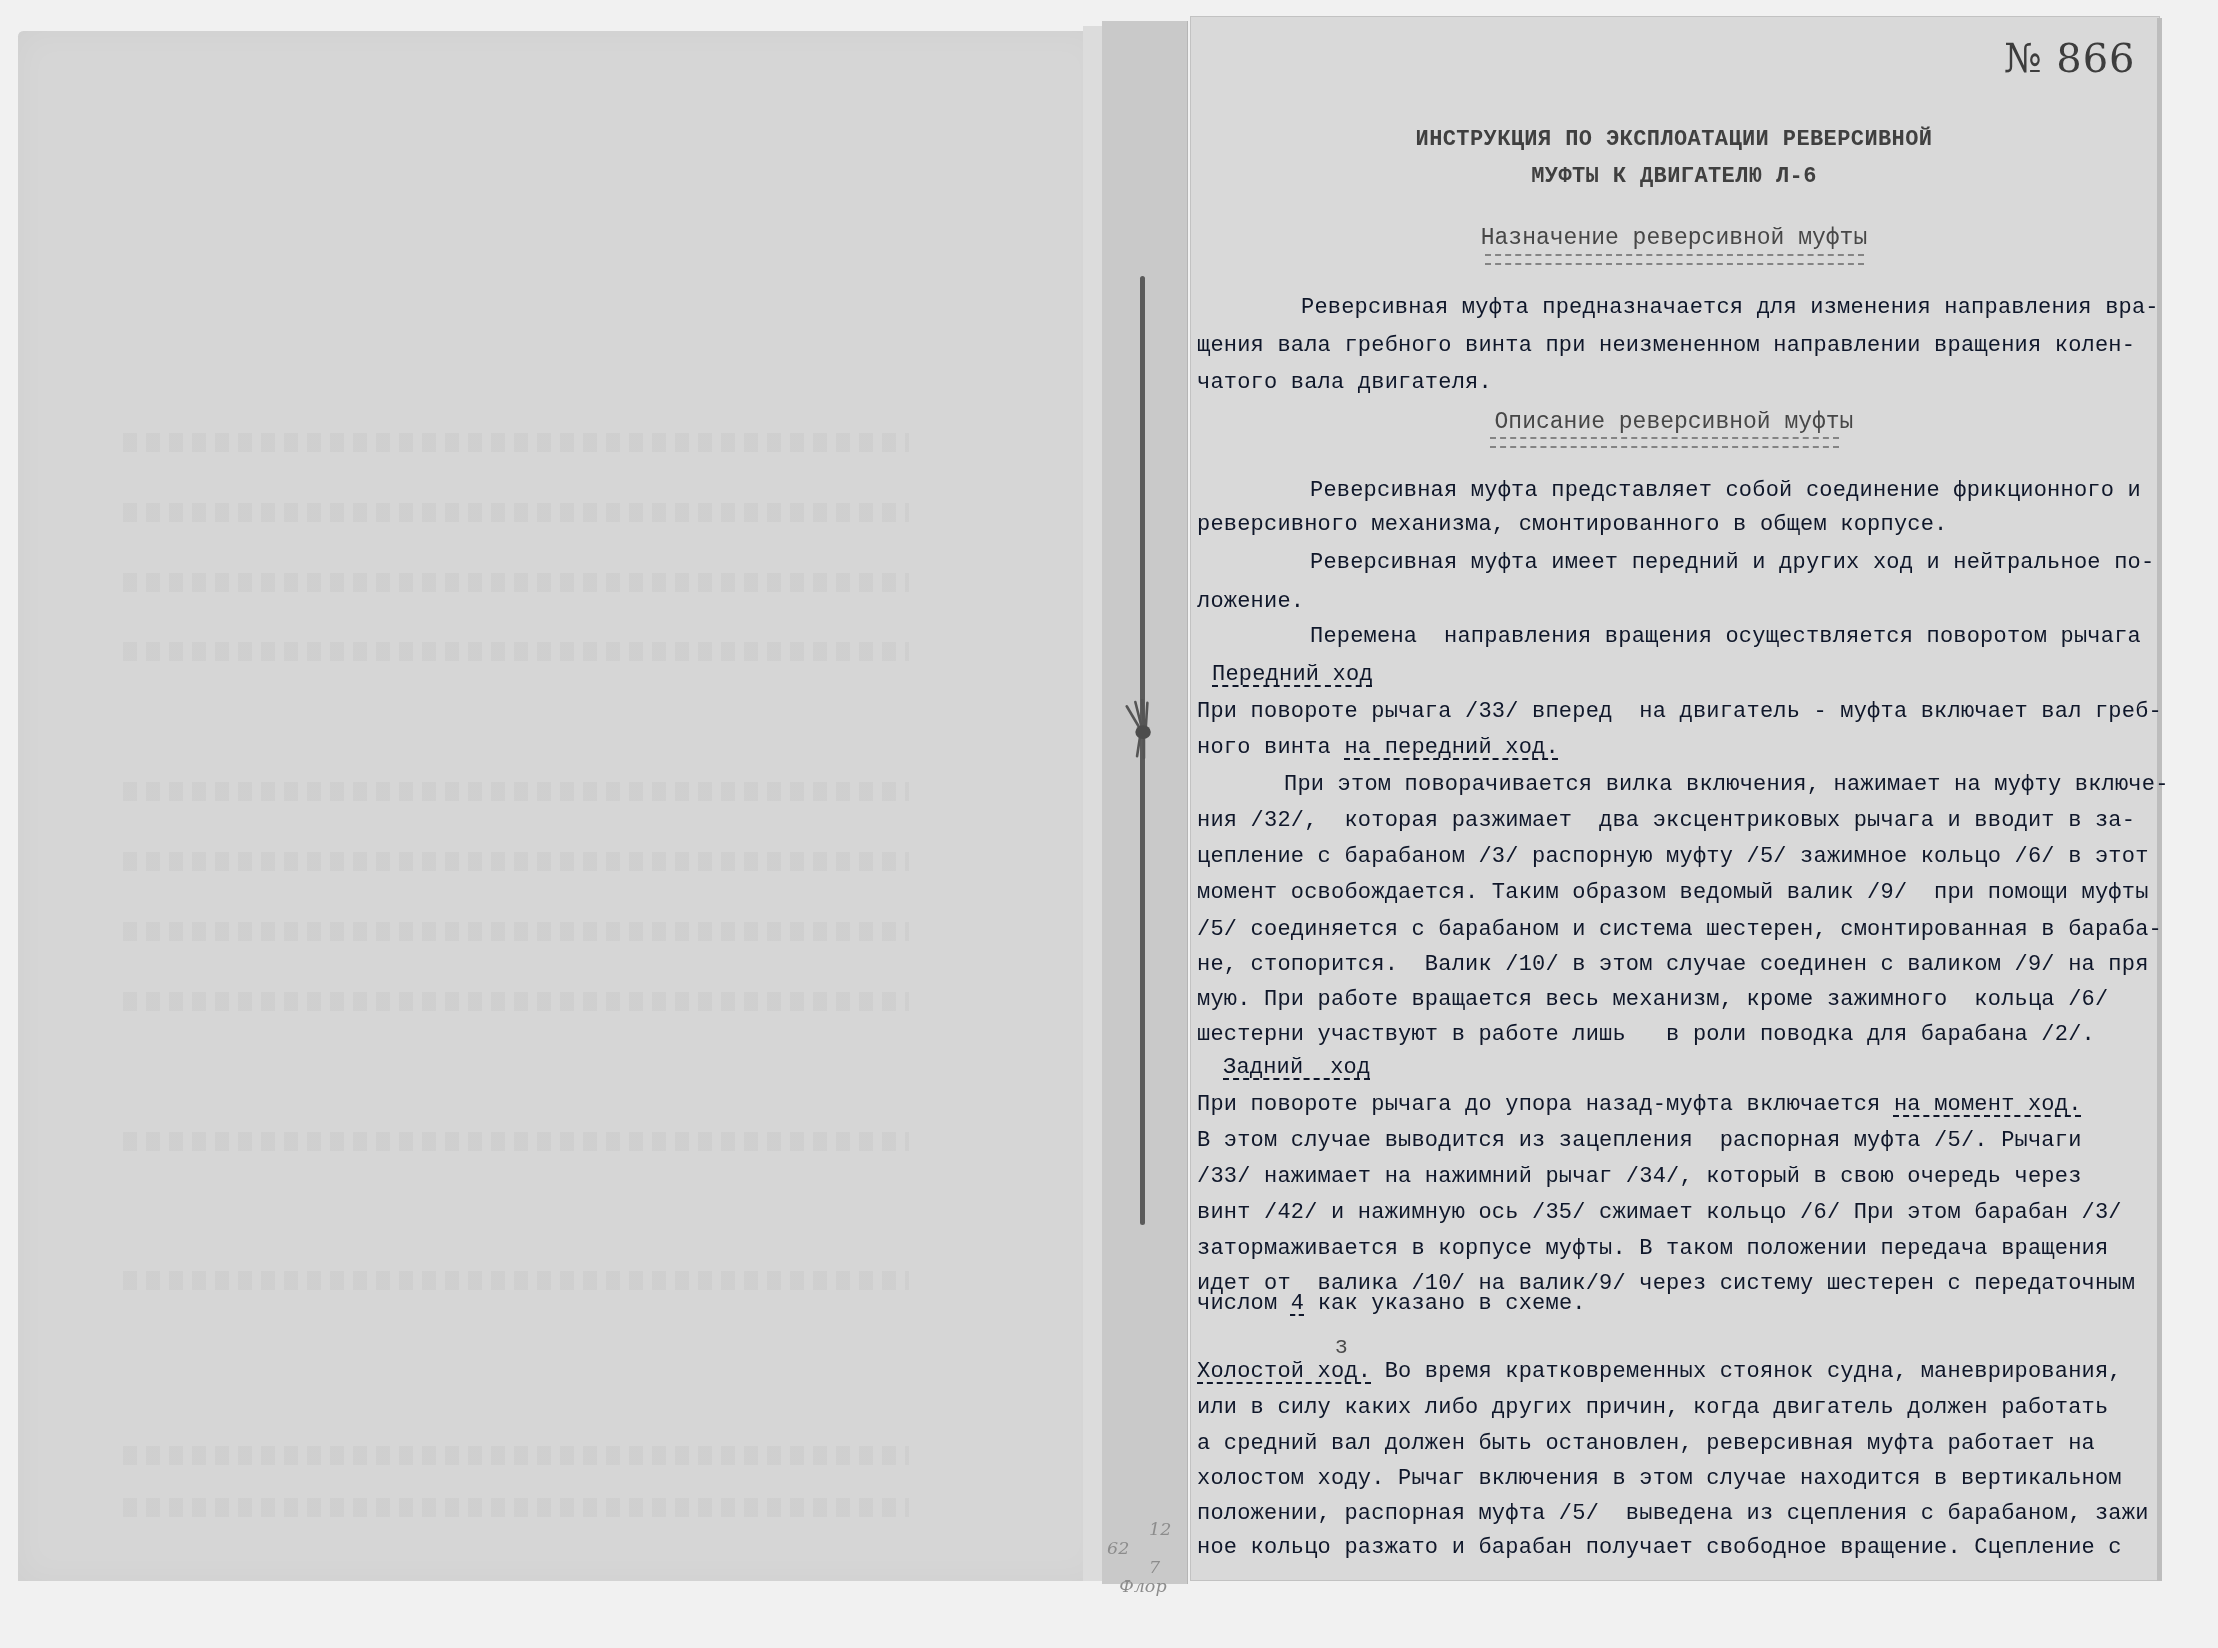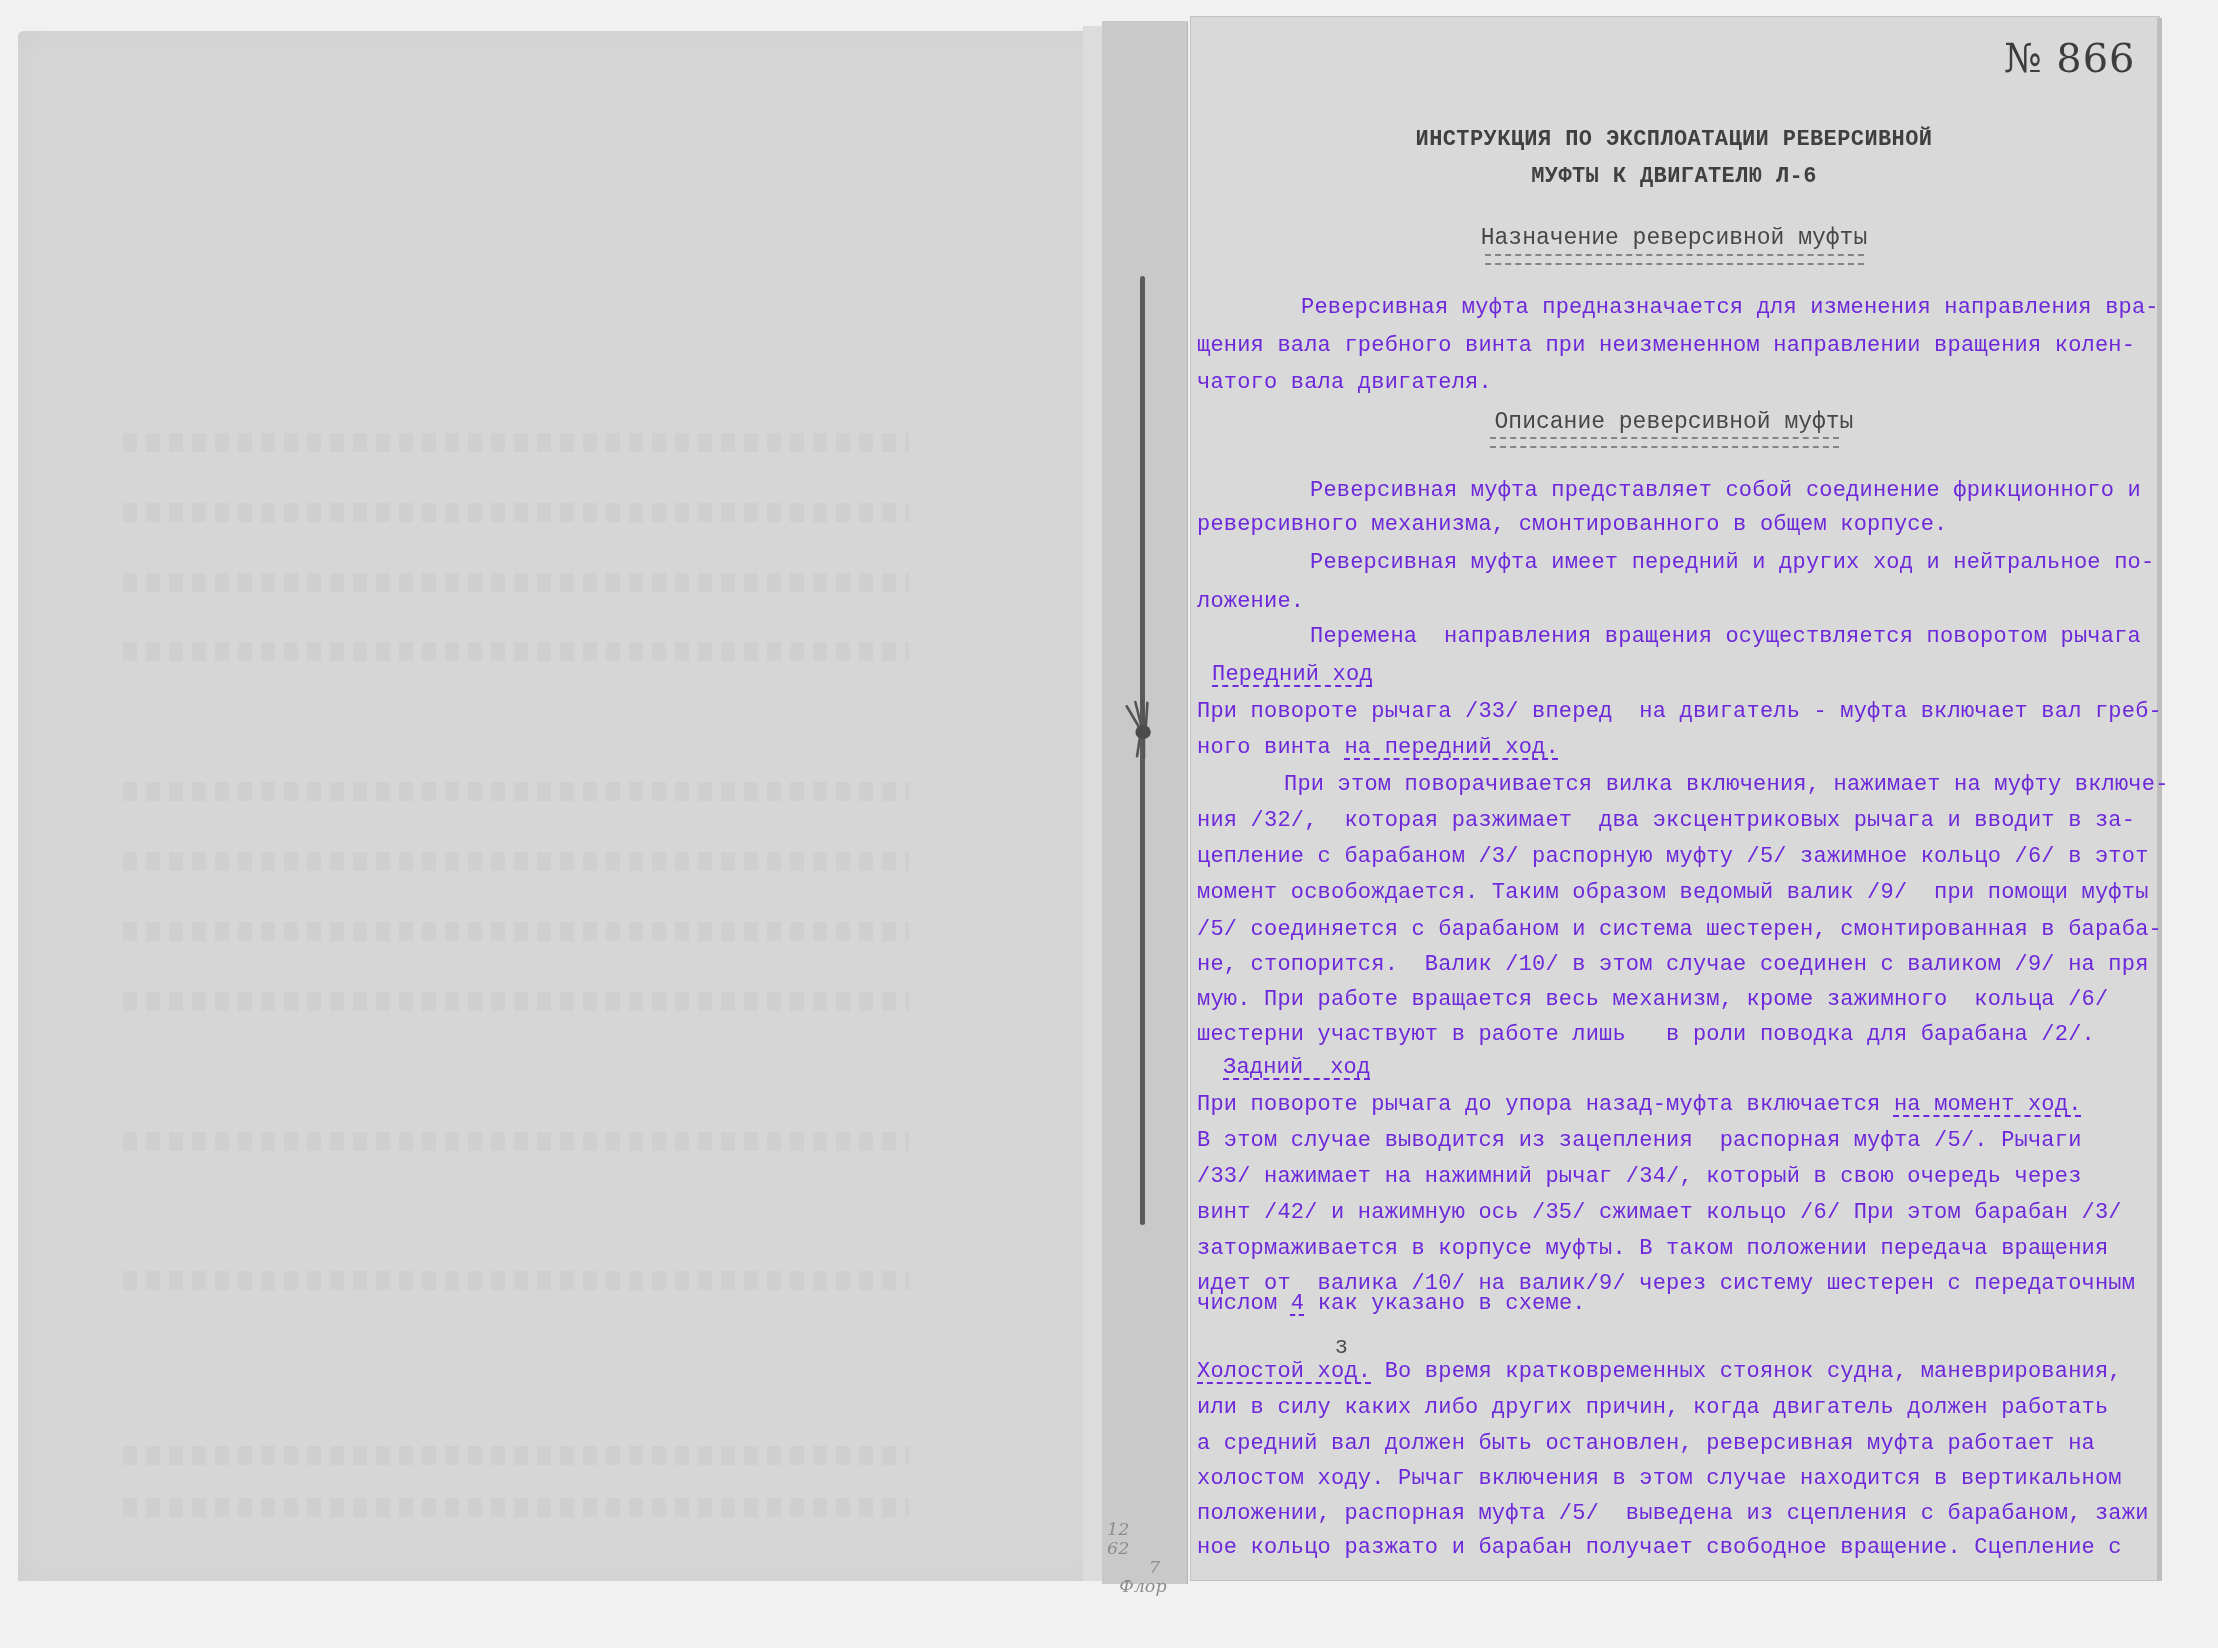--- a/index.html
+++ b/index.html
@@ -45,21 +45,21 @@
   .right-shadow {
     position:absolute; left:2157px; top:17.5px; width:5.2px; height:1563px;
     background:#bdbdbd;
   }
   .folio {
     position:absolute; left:2004px; top:35px;
     font-family:"DejaVu Serif", serif; 
     font-size:40px; color:#3d3d3d; letter-spacing:0.9px;
   }
   .text {
-    position:absolute; color:#6d28d9; font-size:22px;
+    position:absolute; color:#0f172a; font-size:22px;
     white-space:pre; letter-spacing:0.2px;
   }
   .title {
     position:absolute; left:1190px; width:968px; text-align:center;
     color:#404040; font-weight:bold; font-size:22px; letter-spacing:0.4px;
     font-family:"Liberation Mono", monospace;
   }
   .heading {
     position:absolute; left:1190px; width:968px; text-align:center;
     color:#474747; font-size:23px;
@@ -99,21 +99,21 @@
     <line x1="20" y1="35" x2="12" y2="3"></line>
     <line x1="22" y1="35" x2="20" y2="0"></line>
     <line x1="24" y1="35" x2="26" y2="4"></line>
     <line x1="18" y1="40" x2="14" y2="66"></line>
     <line x1="22" y1="40" x2="22" y2="68"></line>
   </g>
   <ellipse cx="21" cy="38" rx="9" ry="8" fill="#4c4c4c"></ellipse>
 </svg>
 
 <div class="archive-notes">
-  <div style="">12</div>
+  <div style="margin-left:42px">12</div>
   <div>62</div>
   <div style="margin-left:42px">7</div>
   <div style="margin-left:12.2px">Флор</div>
 </div>
 
 <div class="right-page"></div>
 <div class="right-shadow"></div>
 
 <div class="folio">№ 866</div>
 

